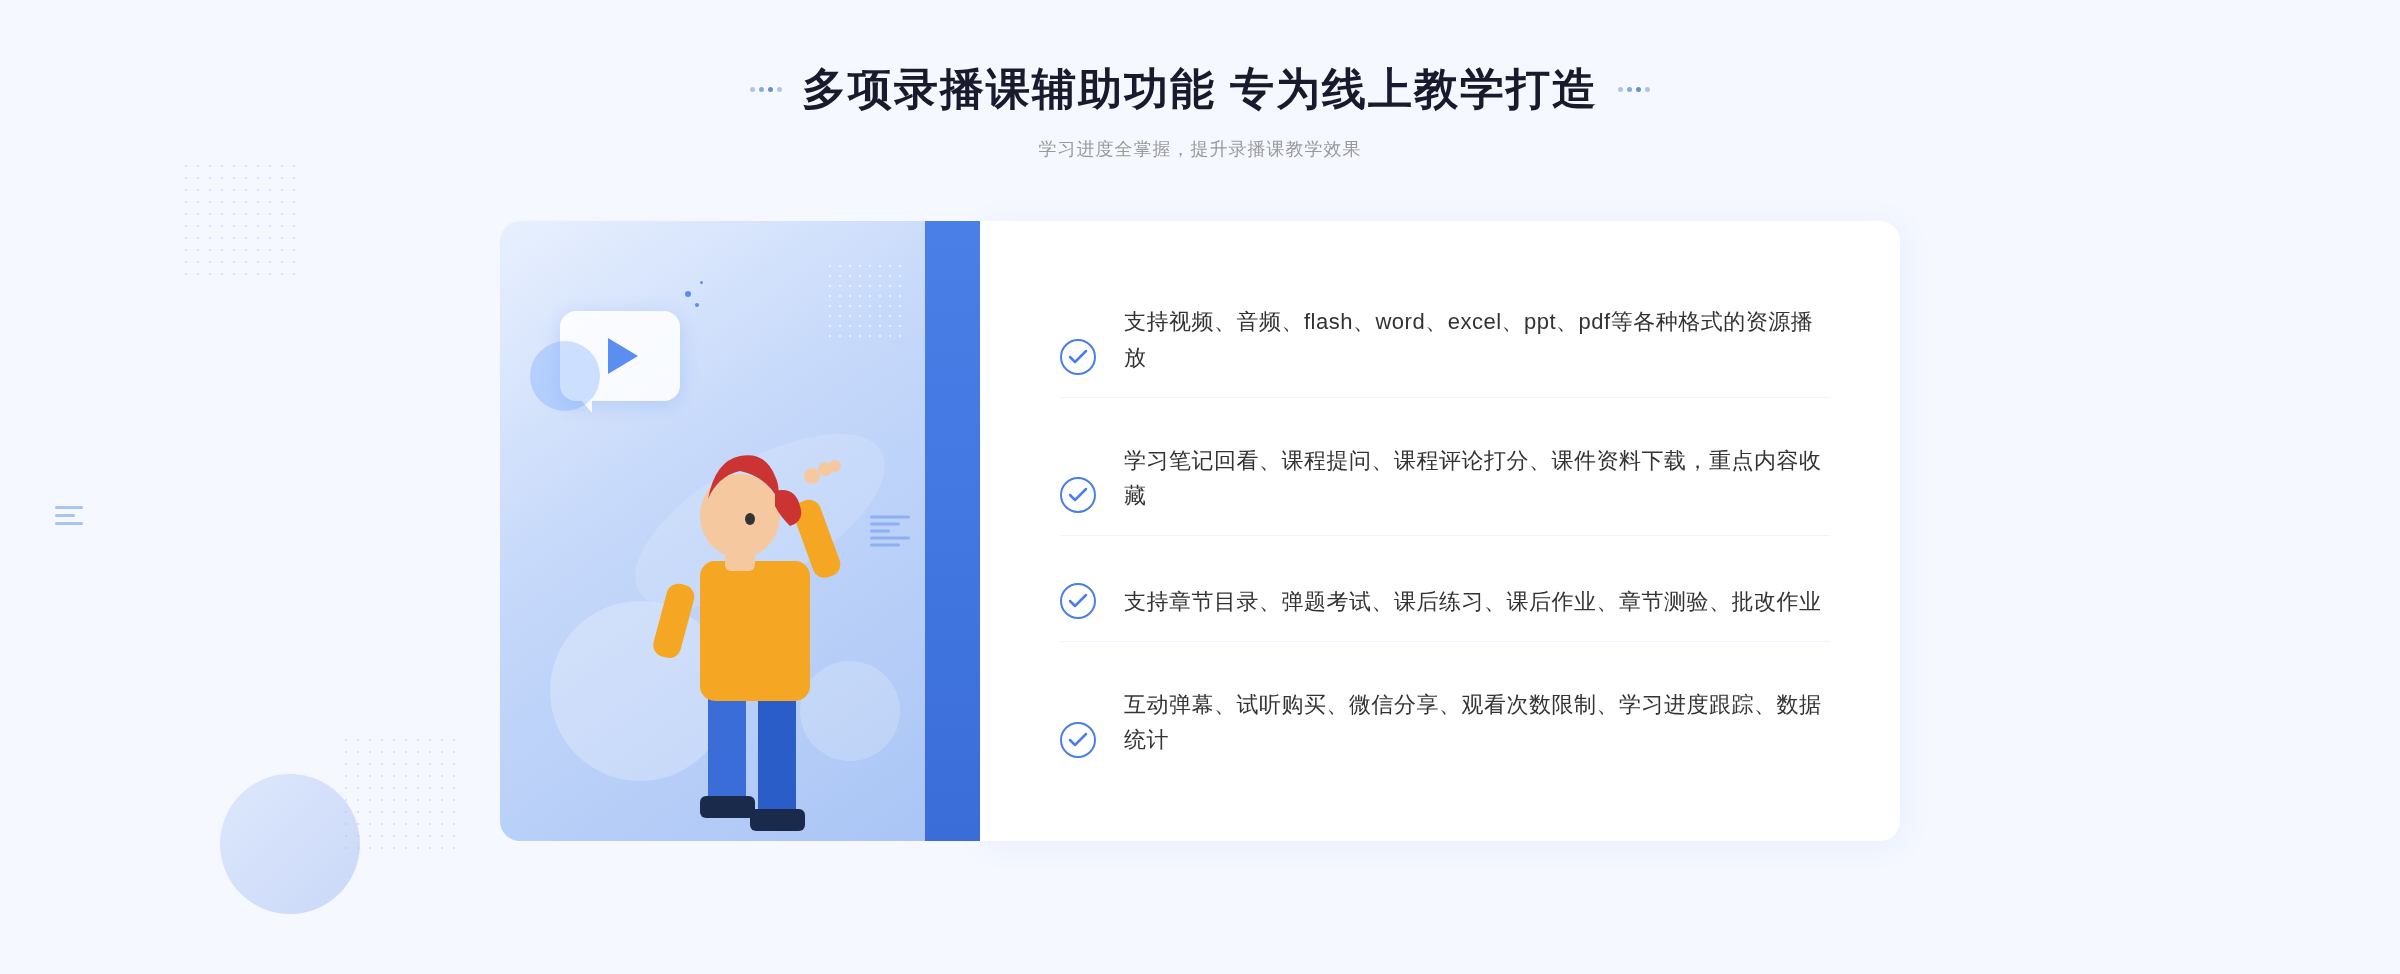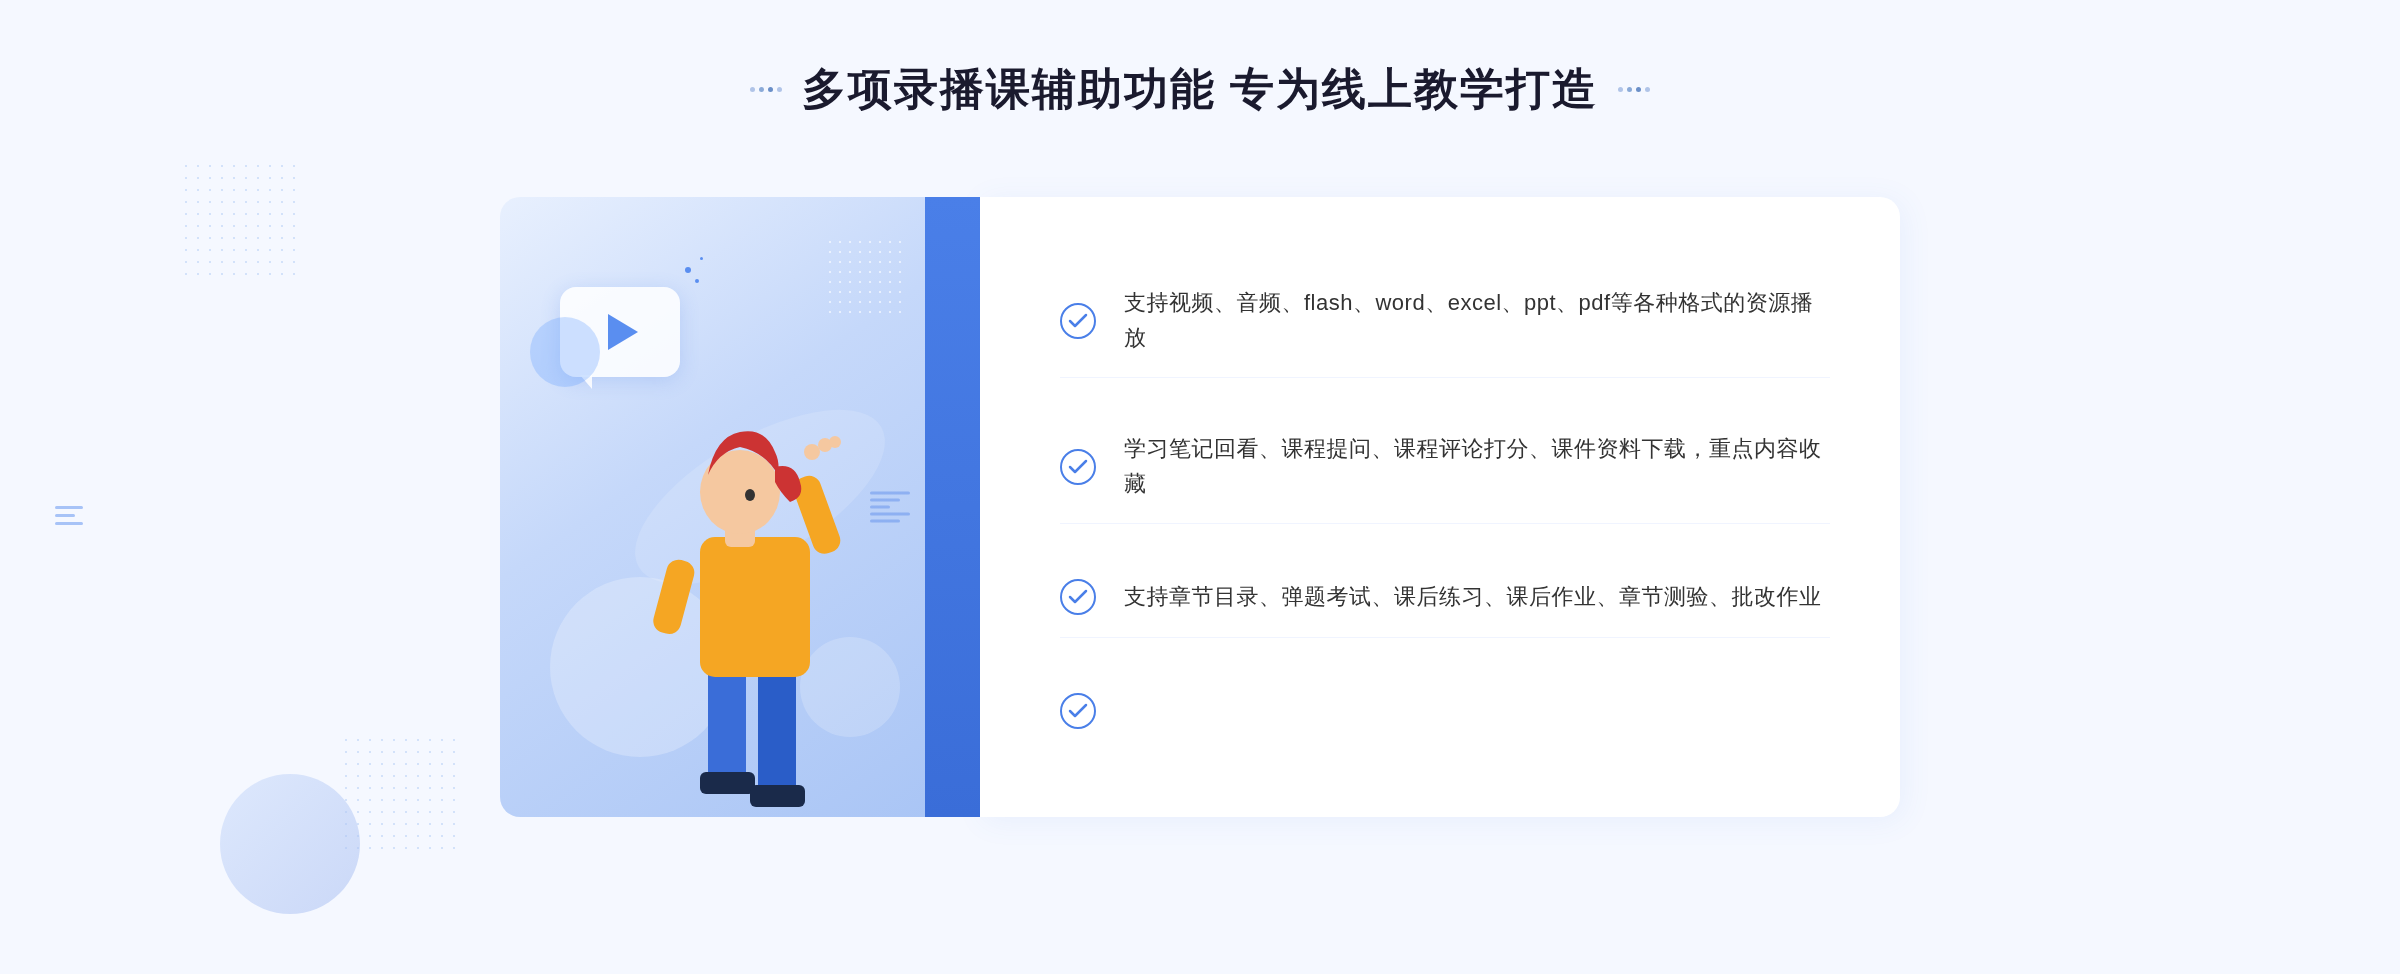--- a/index.html
+++ b/index.html
@@ -237,21 +237,21 @@
       border-radius: 0 20px 20px 0;
       padding: 50px 70px 50px 80px;
       display: flex;
       flex-direction: column;
       justify-content: space-around;
       box-shadow: 4px 4px 30px rgba(74, 127, 232, 0.08);
     }
 
     .feature-item {
       display: flex;
-      align-items: center;
+      align-items: flex-end;
       gap: 28px;
       padding: 22px 0;
       border-bottom: 1px solid #f0f4ff;
     }
 
     .feature-item:last-child {
       border-bottom: none;
     }
 
     .check-icon {
@@ -324,20 +324,21 @@
           <span></span>
       </div>
       <h1 class="main-title">多项录播课辅助功能 专为线上教学打造</h1>
       <div class="title-decoration">
         <span></span>
           <span></span>
           <span></span>
           <span></span>
       </div>
     </div>
+    <p class="subtitle">学习进度全掌握，提升录播课教学效果</p>
   </div>
 
   <div class="content-area">
 
     <div class="illustration-panel">
 
       <div class="blue-side-bar"></div>
 
       <div class="illus-dot-grid"></div>
 
@@ -418,19 +419,20 @@
           <path d="M10 18 L15 23 L26 12" stroke="#4a7fe8" stroke-width="2.5" stroke-linecap="round" stroke-linejoin="round"></path>
         </svg>
         <span class="feature-text">支持章节目录、弹题考试、课后练习、课后作业、章节测验、批改作业</span>
       </div>
 
       <div class="feature-item">
         <svg class="check-icon" viewBox="0 0 36 36" fill="none">
           <circle cx="18" cy="18" r="17" stroke="#4a7fe8" stroke-width="2"></circle>
           <path d="M10 18 L15 23 L26 12" stroke="#4a7fe8" stroke-width="2.5" stroke-linecap="round" stroke-linejoin="round"></path>
         </svg>
+        <span class="feature-text">互动弹幕、试听购买、微信分享、观看次数限制、学习进度跟踪、数据统计</span>
       </div>
 
     </div>
 
   </div>
 
 </div>
 
 </body></html>

